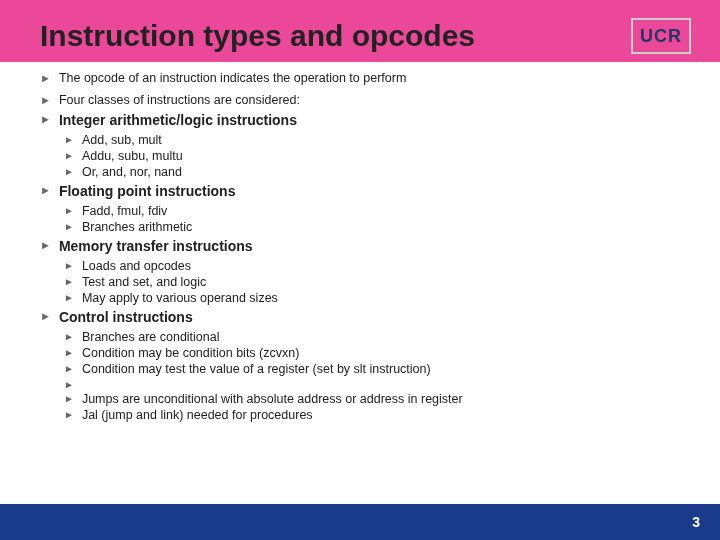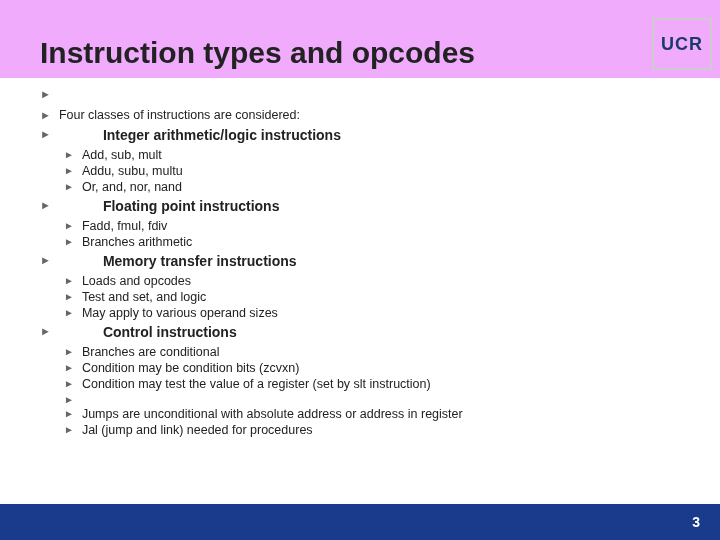--- a/index.html
+++ b/index.html
@@ -11,38 +11,38 @@
       overflow: hidden;
     }
     .slide {
       width: 720px;
       height: 540px;
       display: flex;
       flex-direction: column;
       position: relative;
     }
     .header {
-      background: #f0abfc;
-      padding: 18px 8px 8px 40px;
-      display: flex;
-      align-items: flex-end;
+      background: #ec4899;
+      padding: 18px 29px 8px 40px;
+      display: flex;
+      align-items: center;
       justify-content: space-between;
     }
     .title {
       font-size: 30px;
       font-weight: bold;
       color: #222;
     }
     .logo-area {
       display: flex;
       align-items: center;
     }
     .logo-box {
       width: 60px;
-      height: 52px;
+      height: 36px;
       border: 2px solid #ccc;
       display: flex;
       align-items: center;
       justify-content: center;
       font-size: 18px;
       font-weight: bold;
       color: #1a3a6b;
       letter-spacing: 1px;
     }
     .content {
@@ -73,21 +73,20 @@
     .bullet-l2 .arrow {
       color: #666;
       font-size: 10px;
       margin-right: 8px;
       margin-top: 1px;
       flex-shrink: 0;
     }
     .section-header {
       font-size: 14px;
       font-weight: bold;
-      margin-left: 44px;
     }
     .footer {
       background: #1a3a8c;
       height: 36px;
       display: flex;
       align-items: center;
       justify-content: flex-end;
       padding: 0 20px;
     }
     .page-number {
@@ -104,20 +103,21 @@
     <h1 class="title">Instruction types and opcodes</h1>
     <div class="logo-area">
       <div class="logo-box">UCR</div>
     </div>
   </div>
 
   <div class="content">
 
     <div class="bullet-l1">
       <span class="arrow">►</span>
+      <span>The opcode of an instruction indicates the operation to perform</span>
     </div>
 
     <div class="bullet-l1" style="margin-top:8px;">
       <span class="arrow">►</span>
       <span>Four classes of instructions are considered:</span>
     </div>
 
     <div class="bullet-l1">
       <span class="arrow">►</span>
       <span class="section-header">Integer arithmetic/logic instructions</span>

